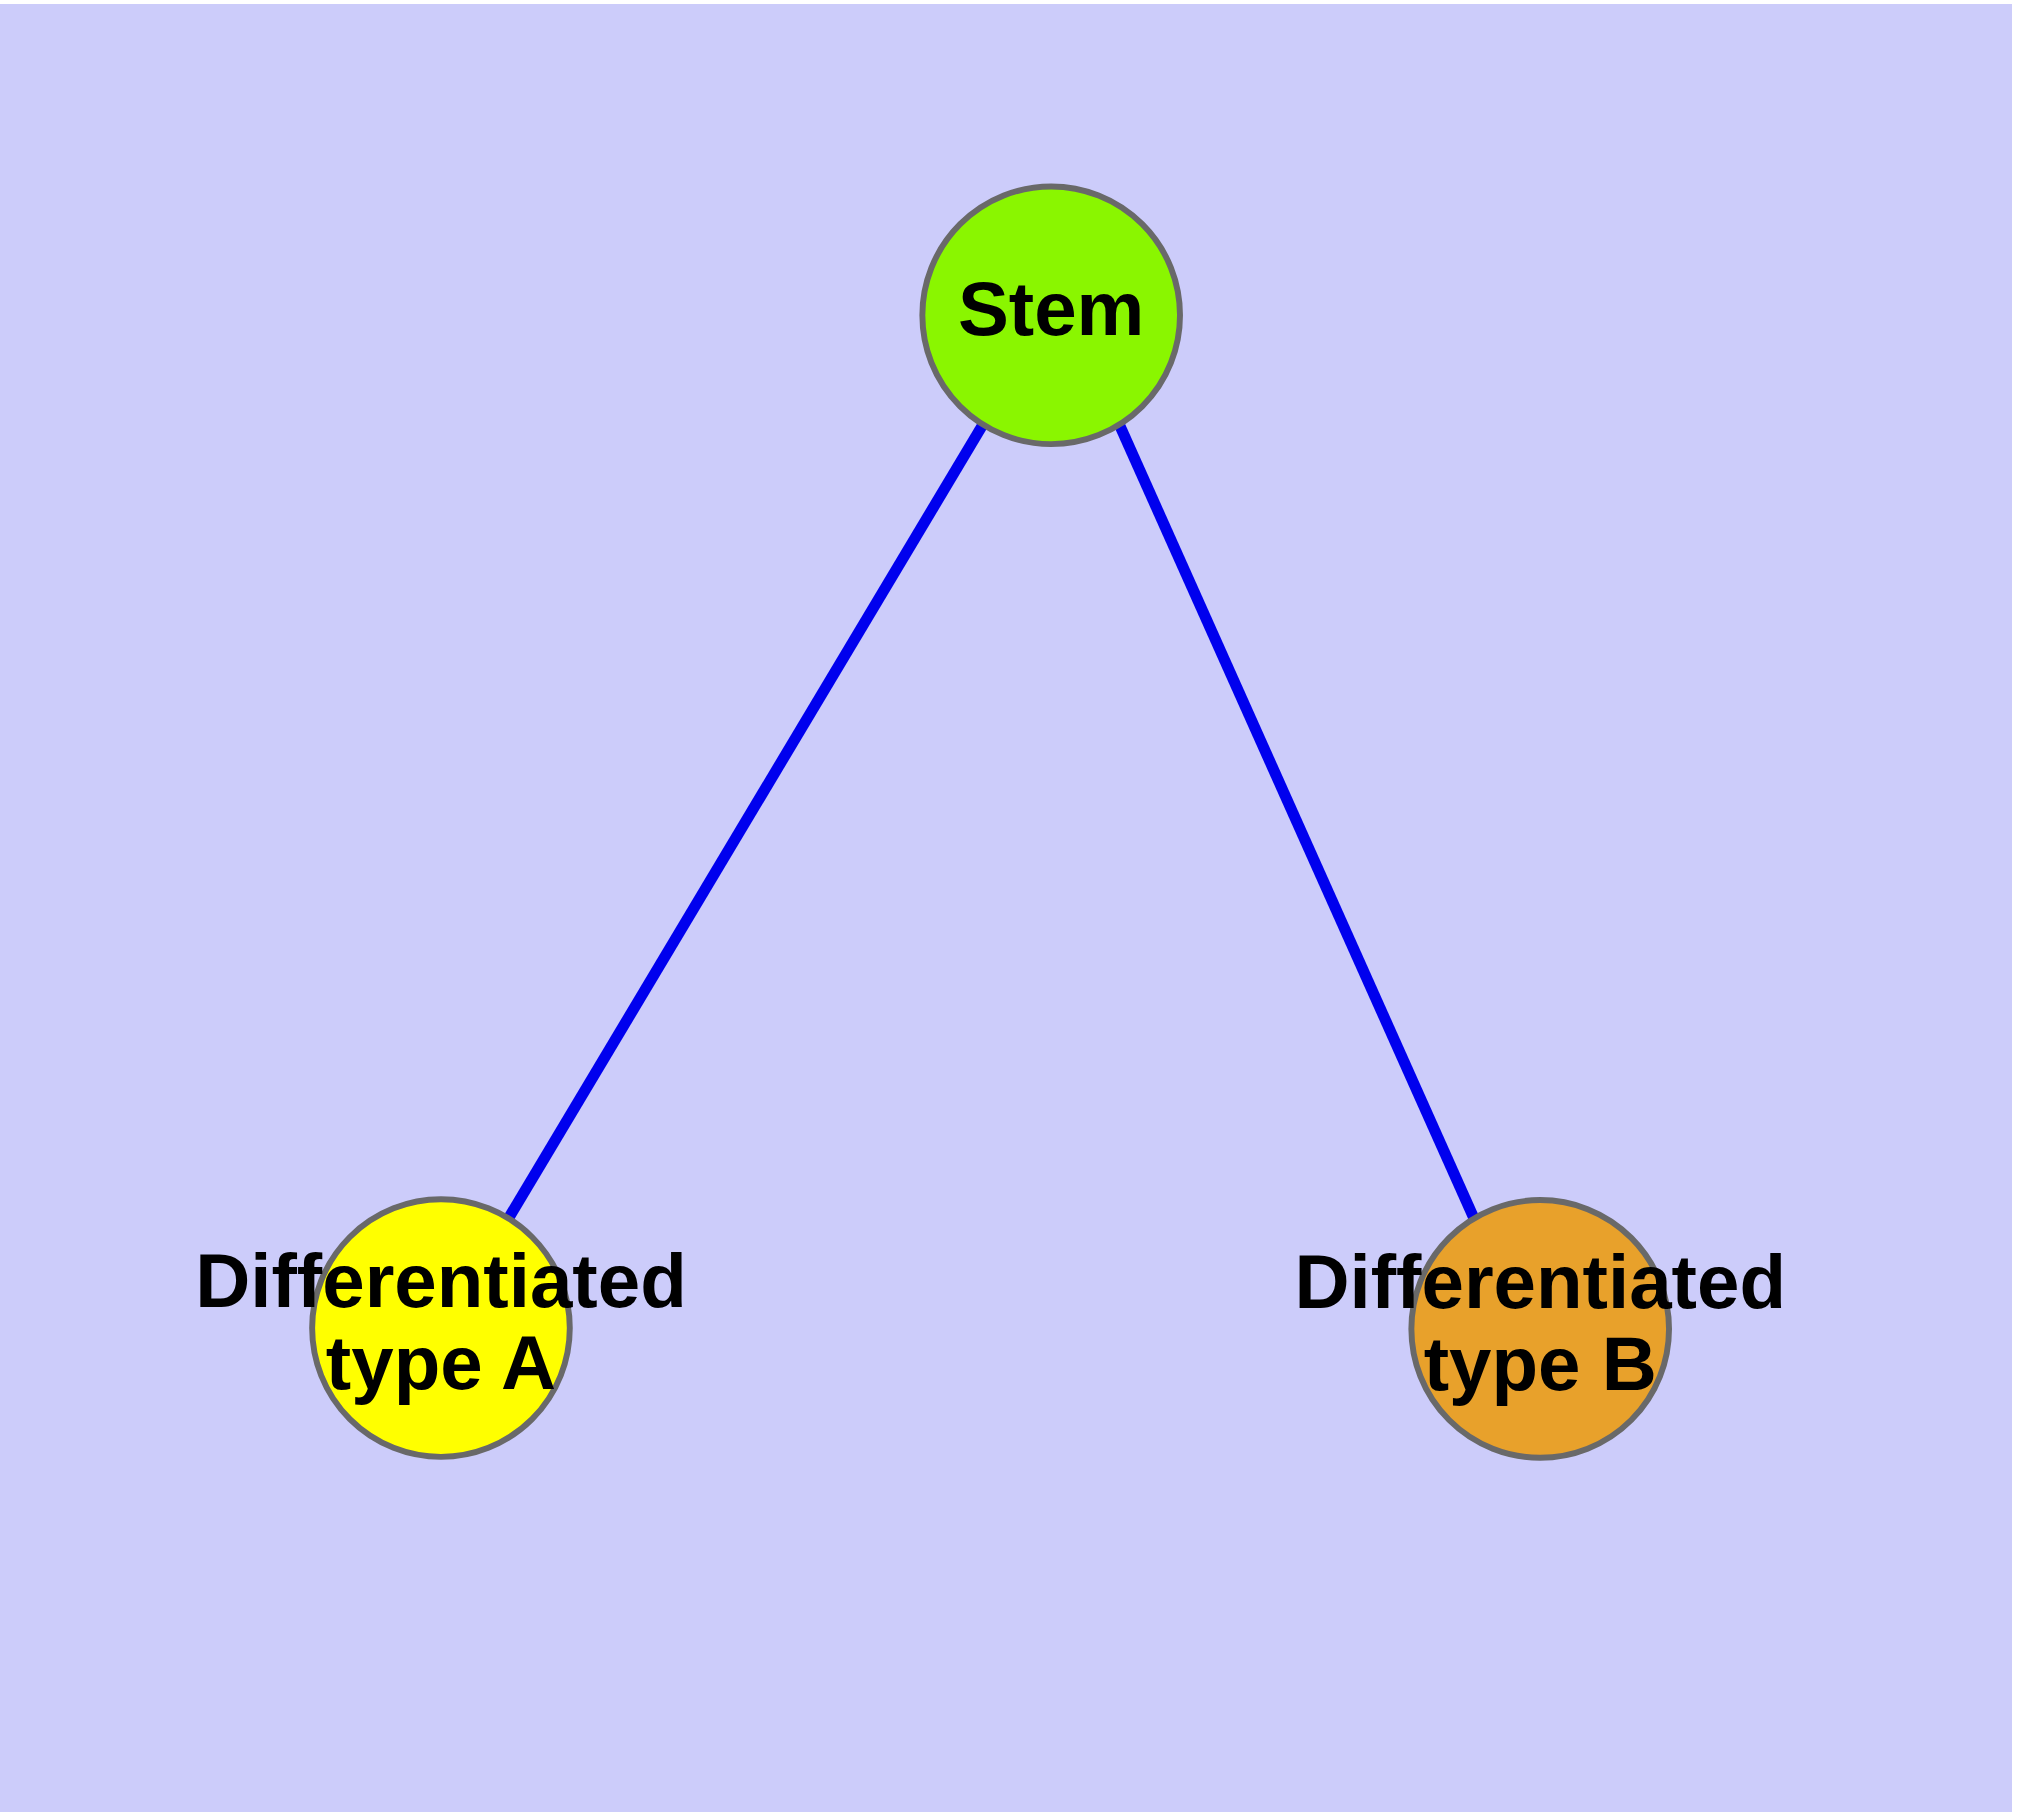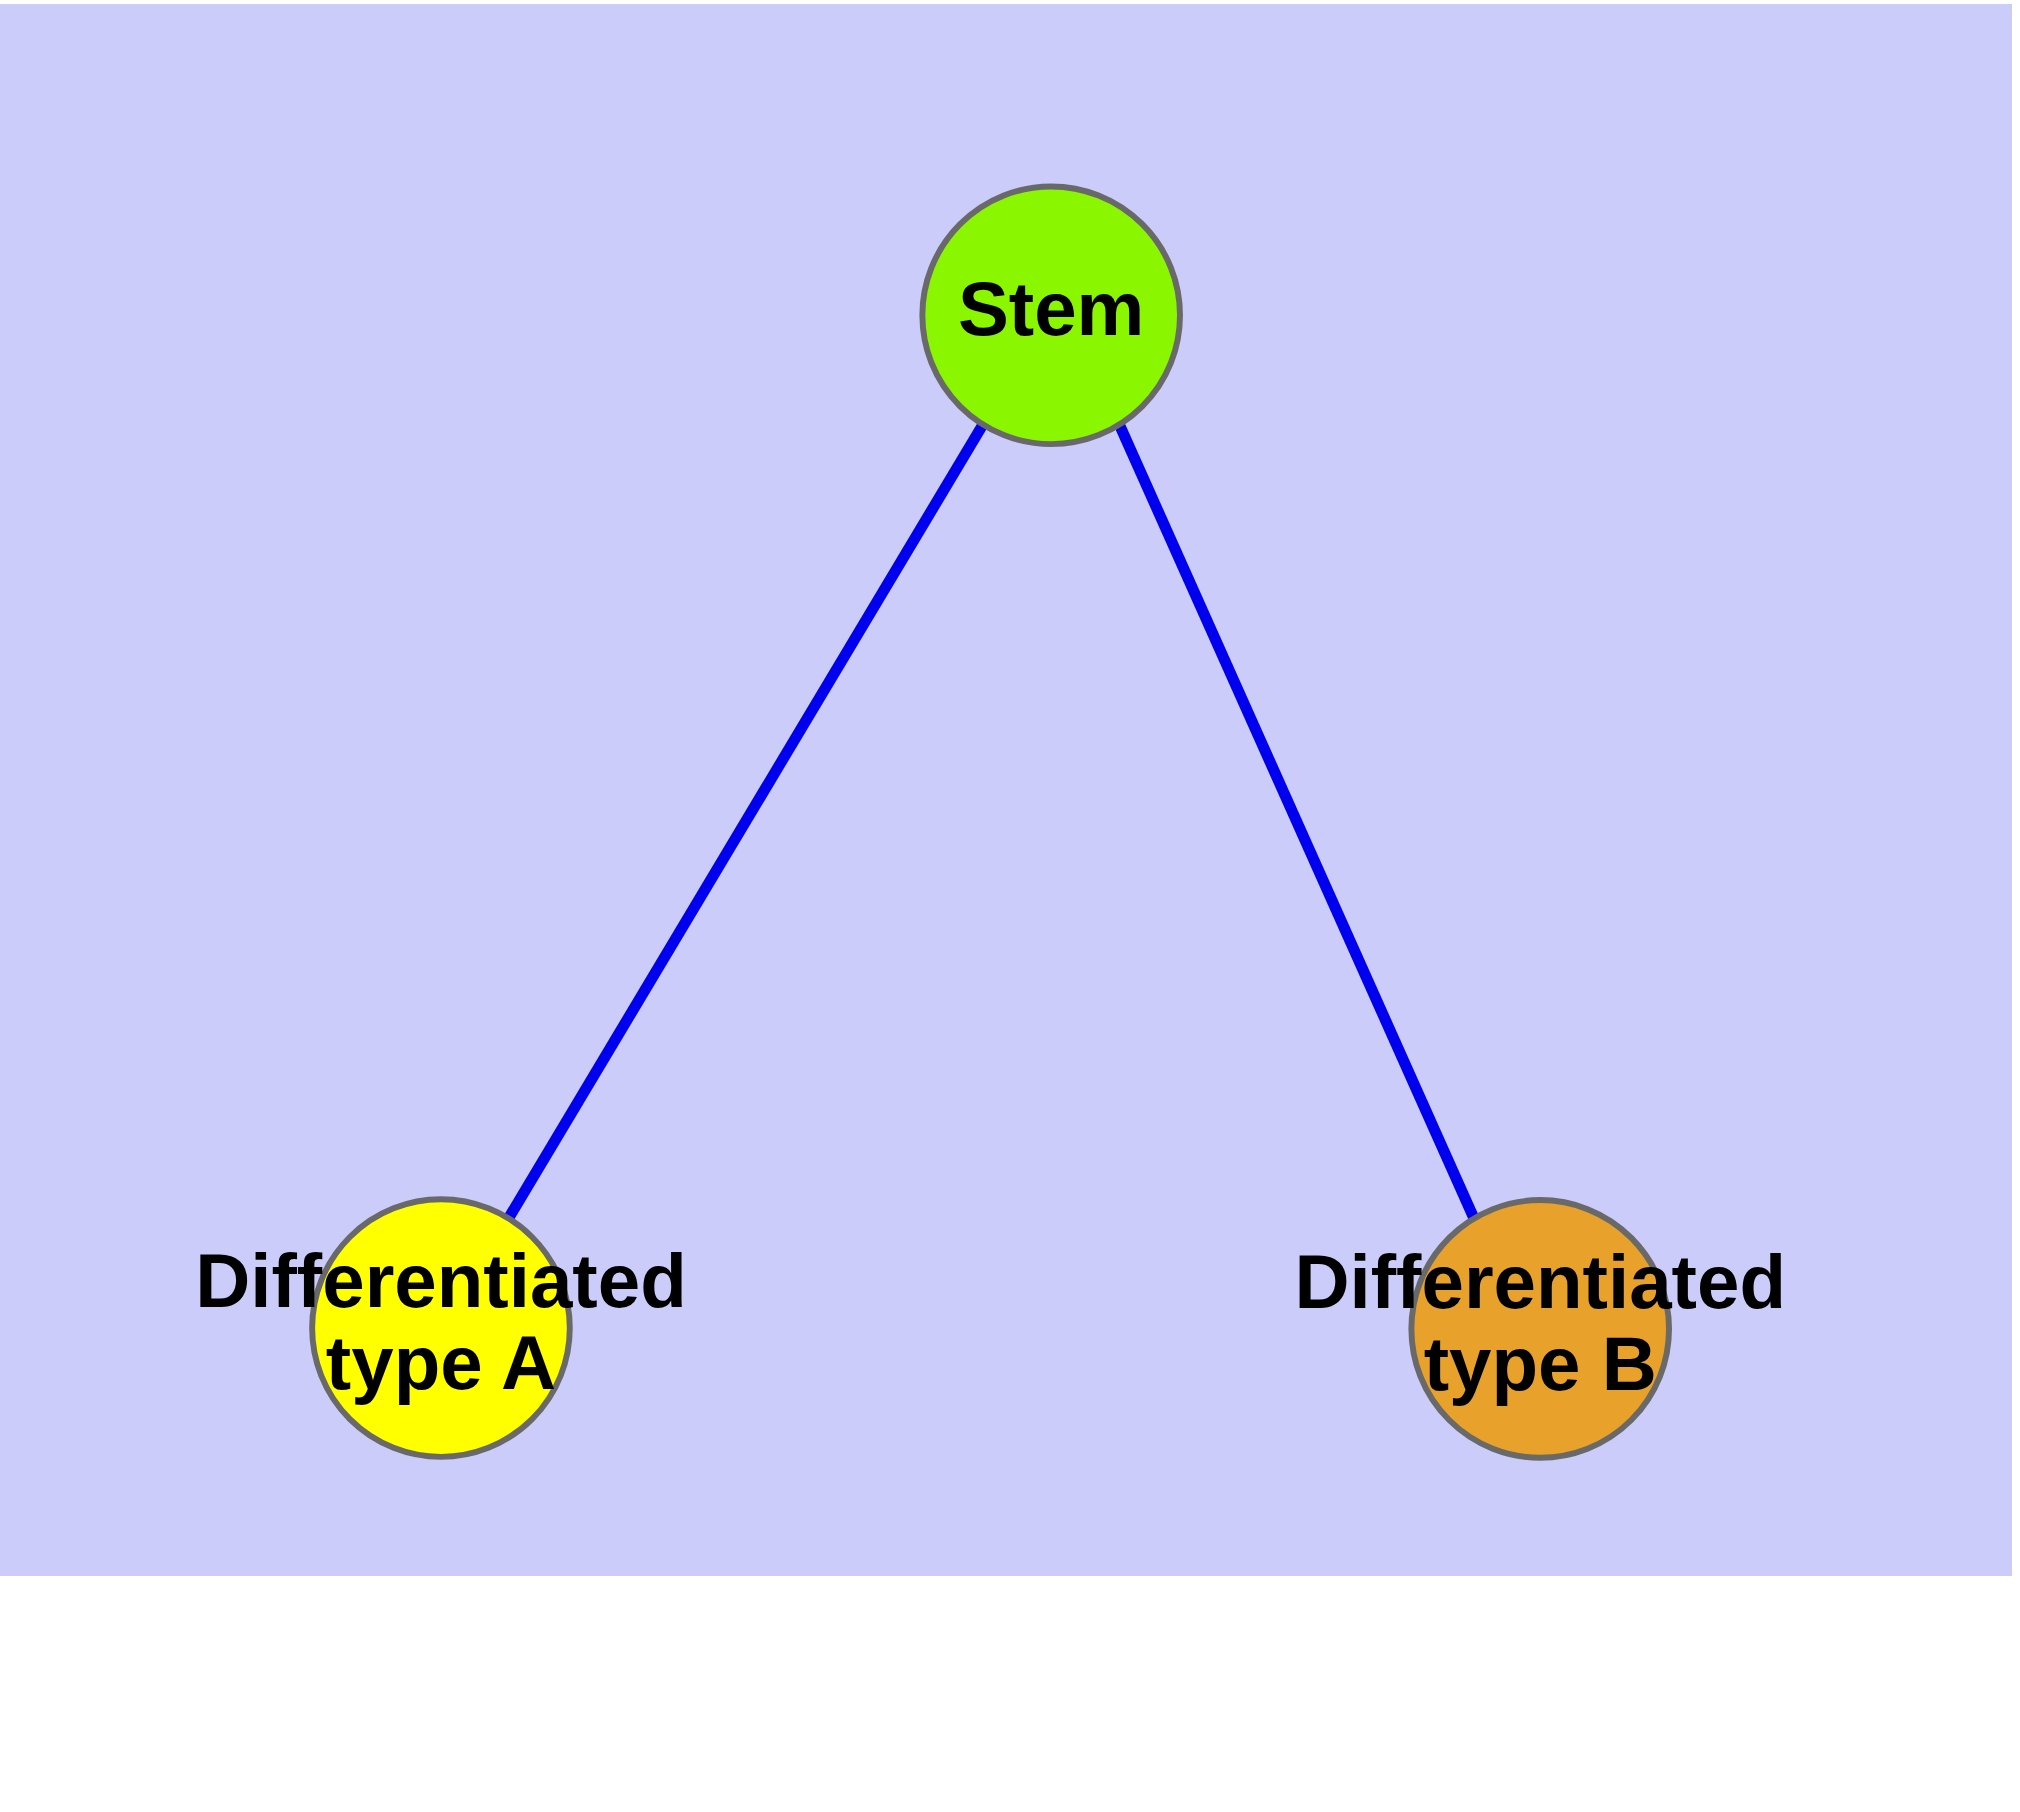--- a/index.html
+++ b/index.html
@@ -4,21 +4,21 @@
 <title>Cell Differentiation Graph</title>
 <style>
   html, body {
     margin: 0;
     padding: 0;
     background: #ffffff;
   }
   #canvas {
     position: relative;
     width: 2021px;
-    height: 1576px;
+    height: 1812px;
     background: #ffffff;
     overflow: hidden;
     font-family: "Liberation Sans", sans-serif;
   }
   #plot-background {
     position: absolute;
     left: 0px;
     top: 4.2px;
     width: 2012px;
     height: 1808px;

